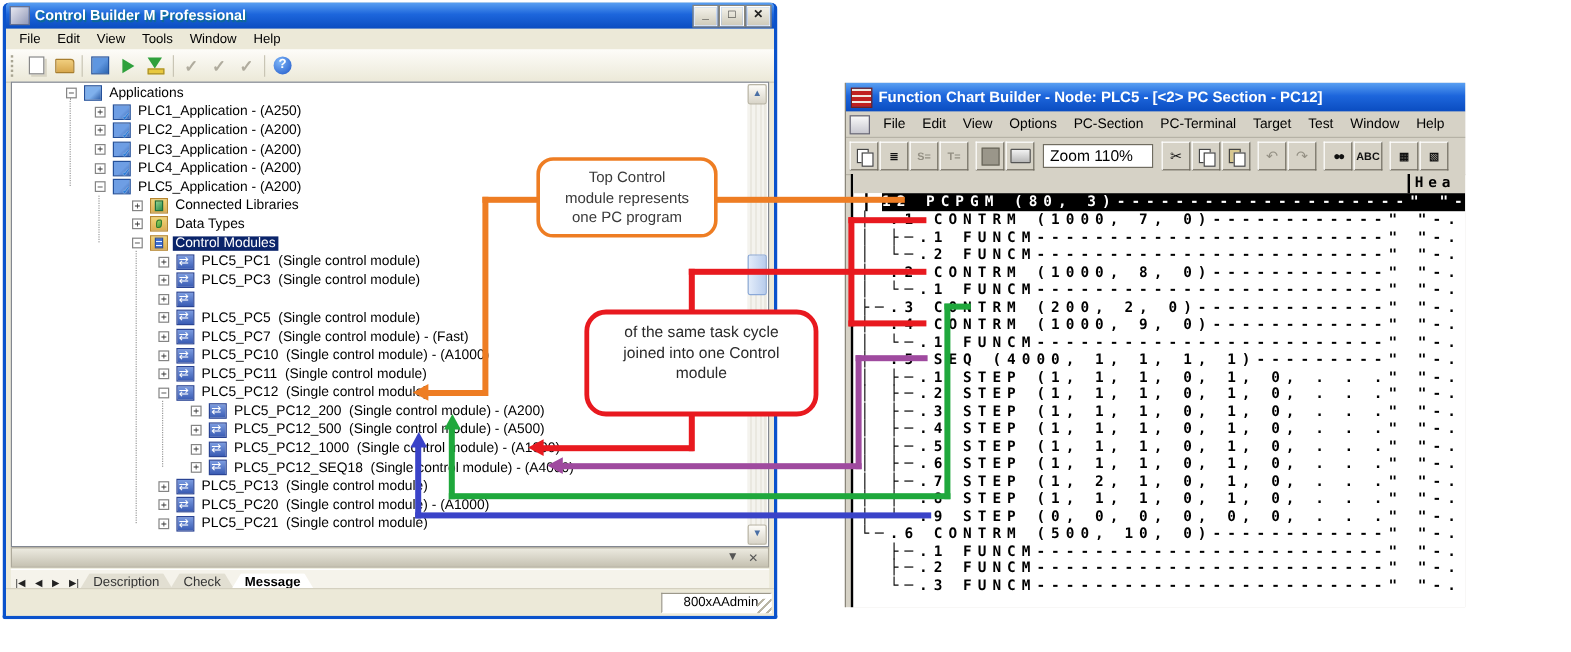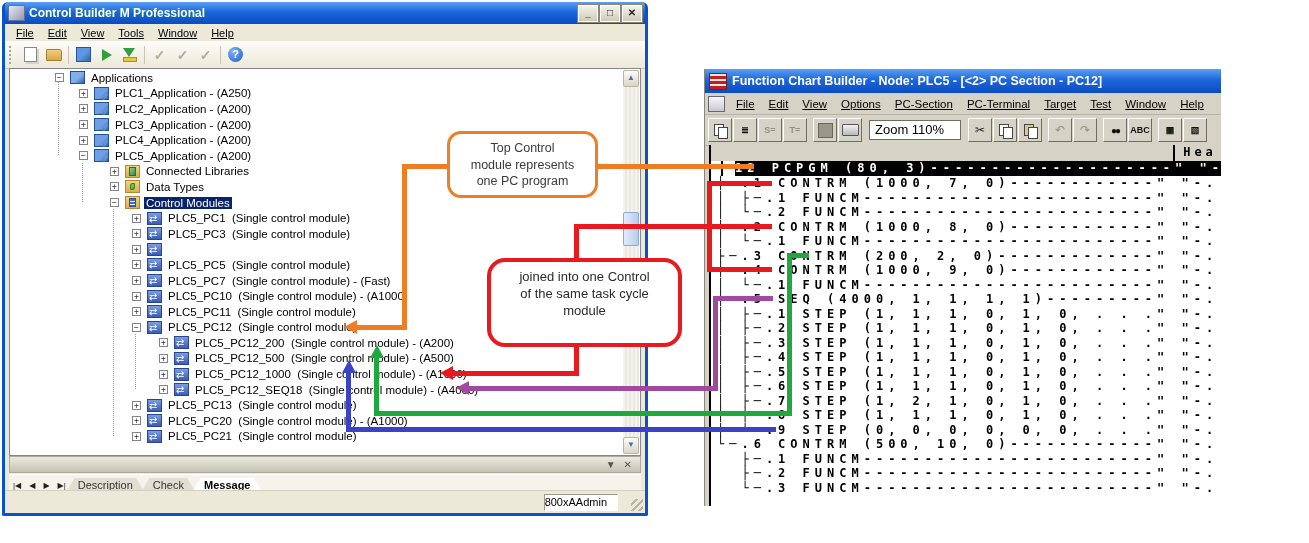--- a/index.html
+++ b/index.html
@@ -11,21 +11,21 @@
         border:3px solid #0A52CC;border-top:none;border-radius:6px 6px 2px 2px;box-sizing:border-box;z-index:10;}
   .titlebar{height:22px;background:linear-gradient(180deg,#5AA0F2 0%,#1D66DC 45%,#0A4CC0 100%);
         display:flex;align-items:center;color:#fff;font-weight:bold;font-size:12px;padding:0 3px;
         border-radius:4px 4px 0 0;}
   .titlebar .appicon{width:15px;height:14px;background:linear-gradient(135deg,#E8E8F0,#9098B8);
         border:1px solid #66708F;margin-right:4px;flex:0 0 auto;}
   .titlebar .ttl{flex:1 1 auto;white-space:nowrap;overflow:hidden;text-shadow:1px 1px 1px #0837; }
   .winbtn{width:18px;height:15px;margin-left:2px;background:linear-gradient(#F4F2EA,#CFCBBB);
         border:1px solid #FFF;outline:1px solid #8A867A;font-size:10px;line-height:14px;text-align:center;color:#222;}
   .menubar{height:17px;display:flex;align-items:center;font-size:11px;background:#ECE9D8;padding-left:4px;color:#000;}
-  .menu-item{padding:1px 7px;text-decoration:underline;}
+  .menu-item{padding:1px 7px;}
   .toolbar{height:27px;display:flex;align-items:center;background:linear-gradient(#FDFCF9,#ECE9D8);
         border-bottom:1px solid #C9C5B5;padding:0 4px;}
   .grip{width:4px;height:18px;border-left:2px dotted #A9A593;margin-right:4px;}
   .tbtn{width:23px;height:22px;display:flex;align-items:center;justify-content:center;}
   .tsep{width:1px;height:18px;background:#C9C5B5;margin:0 3px;}
   .shp{display:block;}
   .pg{width:11px;height:13px;background:#fff;border:1px solid #888;box-shadow:2px 2px 0 #D8D4C4;}
   .fold{width:14px;height:10px;background:linear-gradient(#F0CE7E,#D8A84E);border:1px solid #A87E2E;border-radius:1px 3px 1px 1px;}
   .dlo{width:13px;height:13px;background:linear-gradient(135deg,#5E96E0 50%,#2E66B0);border:1px solid #26549E;}
   .tri-r{width:0;height:0;border-left:10px solid #2FA03C;border-top:6px solid transparent;border-bottom:6px solid transparent;}
@@ -68,21 +68,21 @@
   .msgbar span{margin-right:8px;font-size:10px;}
   .tabbar{position:absolute;left:4px;right:4px;top:472px;height:20px;display:flex;align-items:center;background:#F5F3EB;
         border-top:1px solid #fff;font-size:11px;}
   .navbtn{font-size:8px;color:#222;padding:2px 4px;}
   .tab{padding:1px 12px;margin-left:-4px;color:#333;clip-path:polygon(9px 0,calc(100% - 9px) 0,100% 100%,0 100%);
         background:#E2DFD2;border-bottom:1px solid #999;}
   .tab.active{background:#fff;font-weight:bold;color:#000;}
   .statusbar{position:absolute;left:0;right:0;bottom:0;height:22px;background:#ECE9D8;border-top:1px solid #D4D0C0;
         display:flex;align-items:center;justify-content:flex-end;}
   .statusbox{background:#fff;border:1px solid #9C988A;border-right-color:#fff;border-bottom-color:#fff;
-        font-size:11px;padding:1px 10px 2px 0;margin-right:27px;color:#000;}
+        font-size:11px;padding:1px 10px 2px 18px;margin-right:2px;color:#000;}
   .gripcorner{position:absolute;right:2px;bottom:2px;width:12px;height:12px;
         background:repeating-linear-gradient(135deg,transparent 0 3px,#B9B5A5 3px 5px);}
 
   
   #rwin{position:absolute;left:704px;top:69px;width:517px;height:437px;background:#D6D2C6;z-index:10;
         border-left:1px solid #8A867A;box-sizing:border-box;}
   .rtitle{height:24px;background:linear-gradient(180deg,#5AA0F2 0%,#1D66DC 45%,#0A4CC0 100%);display:flex;
         align-items:center;color:#fff;font-weight:bold;font-size:12.5px;padding:0 4px;}
   .rtitle .fcbicon{width:16px;height:15px;margin-right:5px;background:
         repeating-linear-gradient(0deg,#C02020 0 3px,#F0E8E0 3px 5px);border:1px solid #702020;flex:0 0 auto;}
@@ -103,21 +103,21 @@
   .dup{position:relative;width:13px;height:13px;}
   .dup i{position:absolute;width:8px;height:10px;background:#fff;border:1px solid #444;}
   .dup i+i{left:4px;top:3px;}
   .binoc{letter-spacing:-2px;font-size:10px;font-weight:bold;}
 
   .listing{position:absolute;left:4px;right:0;top:76px;bottom:0;background:#fff;border-left:2px solid #000;
         overflow:hidden;font-family:"DejaVu Sans Mono",monospace;font-weight:bold;}
   .lheader{height:16px;background:#D6D2C6;font-size:12px;letter-spacing:5px;white-space:pre;color:#000;
         position:relative;line-height:15px;}
   .lheader .hright{position:absolute;right:0;top:0;bottom:0;width:42px;border-left:2px solid #000;padding-left:4px;
-        letter-spacing:4px;overflow:hidden;text-align:center;}
+        letter-spacing:4px;overflow:hidden;}
   .lband{height:15px;position:relative;}
   .lband .black{position:absolute;left:24px;right:0;top:0;bottom:0;background:#000;color:#fff;font-size:12px;
         letter-spacing:5px;white-space:pre;line-height:15px;}
   .lband .notch{position:absolute;left:10px;top:0;bottom:0;width:14px;border-left:2px solid #000;background:#fff;}
   .lrows{padding-left:6px;}
   .lrow{height:14.5px;font-size:12px;letter-spacing:5px;white-space:pre;line-height:14.5px;color:#000;}
 
   
   .seg{position:absolute;z-index:40;}
   .c-orange{background:#EE7D23;} .c-red{background:#E8191F;} .c-green{background:#1FA83C;}
@@ -368,17 +368,17 @@
   <div class="seg c-purple" style="left:713px;top:296px;width:5px;height:95px;"></div>
   <div class="seg c-purple" style="left:713px;top:296px;width:60px;height:5px;"></div>
   <div class="ah ah-left-purple" style="left:456px;top:381px;"></div>
 
   <div class="callout" id="callout-orange">
     <div>Top Control</div>
     <div>module represents</div>
     <div>one PC program</div>
   </div>
   <div class="callout" id="callout-red">
+    <div> of  the same task cycle</div>
     <div>joined into one Control</div>
-    <div> of  the same task cycle</div>
     <div>module</div>
   </div>
 </div>
 
 </body></html>

